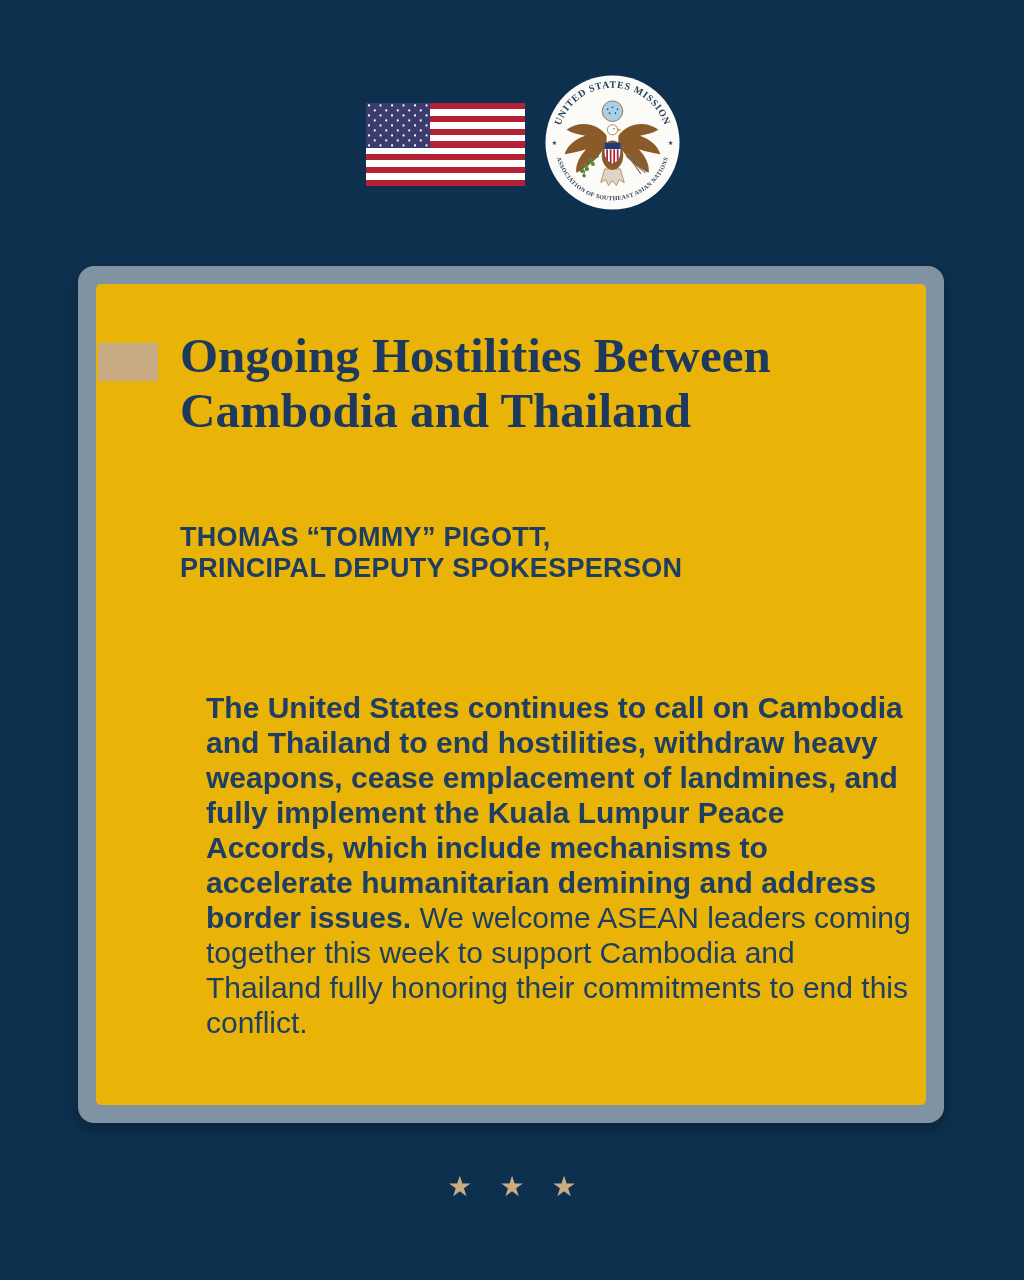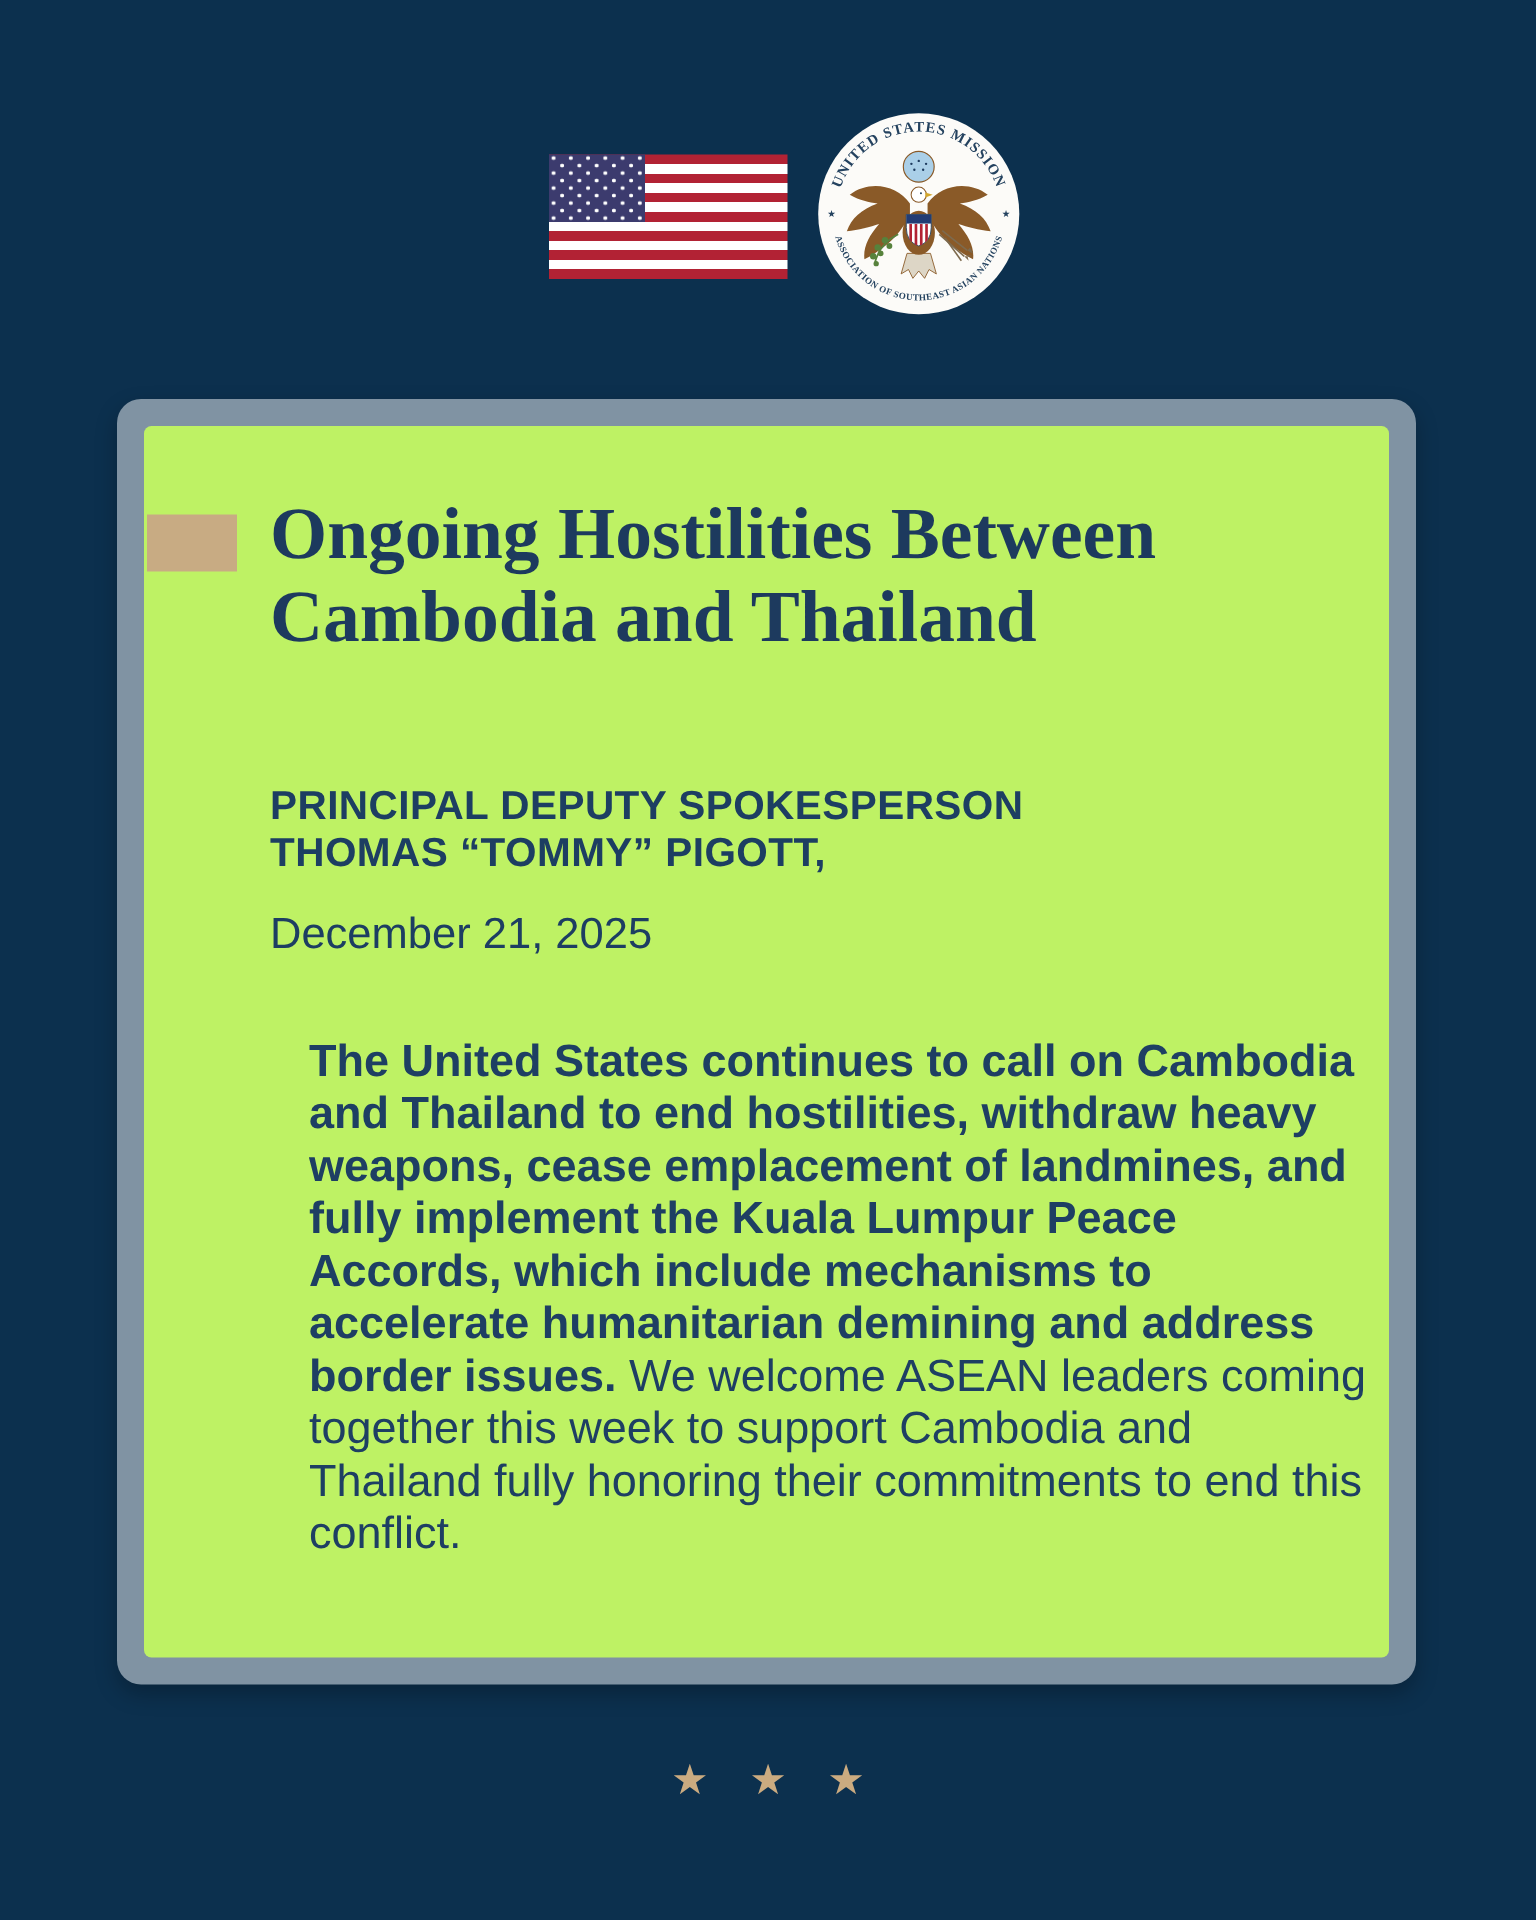--- a/index.html
+++ b/index.html
@@ -31,21 +31,21 @@
   .seal .side-star{font-size:6.5px;}
 
   
   .card{
     position:absolute;left:78px;top:266px;width:866px;height:857px;
     background:#8093a3;border-radius:16px;box-sizing:border-box;padding:18px;
     box-shadow:0 6px 14px rgba(0,0,0,0.25);
   }
   .card-inner{
     position:relative;width:100%;height:100%;
-    background:#bef264;border-radius:5px;
+    background:#eab308;border-radius:5px;
   }
   .accent{
     position:absolute;left:2px;top:59px;width:60px;height:38px;
     background:#c8ab83;
   }
   .title{
     position:absolute;left:84px;top:44px;width:680px;margin:0;
     font-family:"Liberation Serif","DejaVu Serif",serif;
     font-size:49px;line-height:1.13;font-weight:700;color:#1d3a5e;
   }
@@ -149,24 +149,23 @@
       <path d="M101,99 l3,3 l-1,-4 l4,1 Z" fill="#7d6a4e"></path>
       <path d="M103,95 l4,2 l-2,-4 Z" fill="#7d6a4e"></path>
     </g>
   </svg>
 
   <div class="card">
     <div class="card-inner">
       <div class="accent"></div>
       <h1 class="title">Ongoing Hostilities Between Cambodia and Thailand</h1>
       <div class="speaker">
+        <div>THOMAS “TOMMY” PIGOTT,</div>
         <div>PRINCIPAL DEPUTY SPOKESPERSON</div>
-        <div>THOMAS “TOMMY” PIGOTT,</div>
       </div>
-      <div class="date">December 21, 2025</div>
       <p class="body-text"><strong>The United States continues to call on Cambodia and Thailand to end hostilities, withdraw heavy weapons, cease emplacement of landmines, and fully implement the Kuala Lumpur Peace Accords, which include mechanisms to accelerate humanitarian demining and address border issues.</strong><span> We welcome ASEAN leaders coming together this week to support Cambodia and Thailand fully honoring their commitments to end this conflict.</span></p>
     </div>
   </div>
 
   <div class="footer-stars">
     <span>★</span>
     <span>★</span>
     <span>★</span>
   </div>
 

